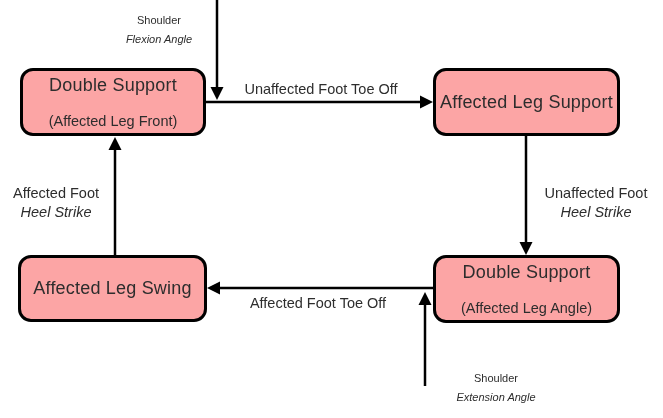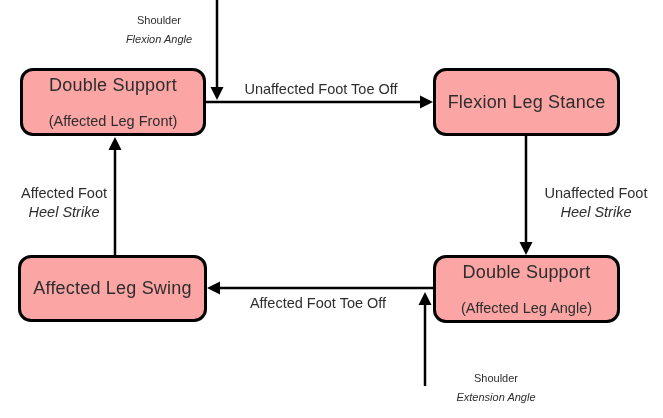--- a/index.html
+++ b/index.html
@@ -60,21 +60,21 @@
     position: absolute;
     font-size: 11px;
     line-height: 19px;
     text-align: center;
     white-space: nowrap;
     transform: translateX(-50%);
   }
   .lbl-toe-off-top     { left: 321px; top: 80px; }
   .lbl-heel-strike-rt  { left: 596px; top: 184px; }
   .lbl-toe-off-bottom  { left: 318px; top: 294px; }
-  .lbl-heel-strike-lf  { left: 64px;  top: 184px; }
+  .lbl-heel-strike-lf  { left: 56px;  top: 184px; }
   .lbl-flexion         { left: 159px; top: 11px; }
   .lbl-extension       { left: 496px; top: 369px; }
   .line2 { display: block; font-style: italic; }
 </style>
 </head>
 <body>
 
 <div class="canvas">
 
   <svg class="overlay" width="663" height="418" viewBox="0 0 663 418" xmlns="http://www.w3.org/2000/svg">
@@ -109,21 +109,21 @@
       <polygon points="425,292 418.5,305 431.5,305" fill="#000"></polygon>
     </g>
   </svg>
 
   <div class="node node-dsf">
     <span class="title">Double Support</span>
     <span class="subtitle">(Affected Leg Front)</span>
   </div>
 
   <div class="node node-als">
-    <span class="title">Flexion Leg Stance</span>
+    <span class="title">Affected Leg Support</span>
   </div>
 
   <div class="node node-swg">
     <span class="title">Affected Leg Swing</span>
   </div>
 
   <div class="node node-dsb">
     <span class="title">Double Support</span>
     <span class="subtitle">(Affected Leg Angle)</span>
   </div>

